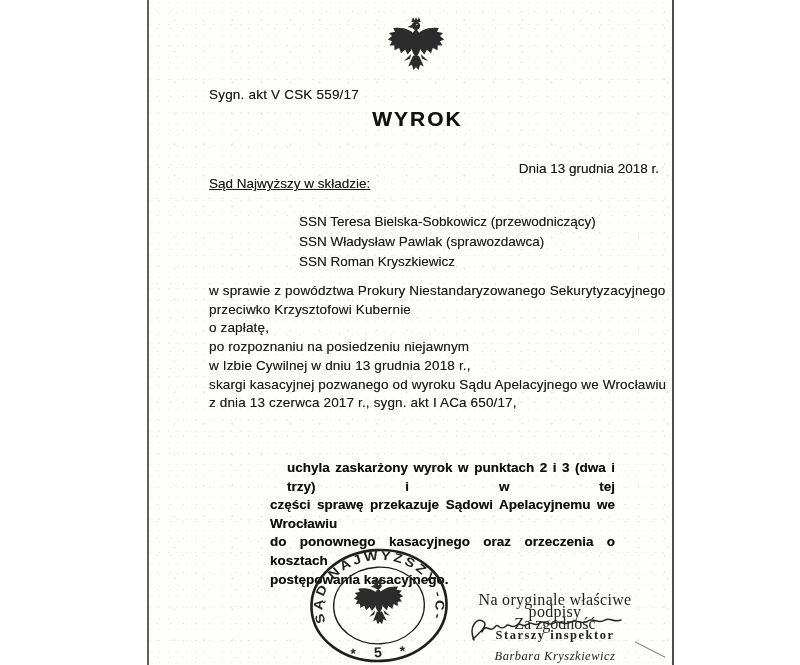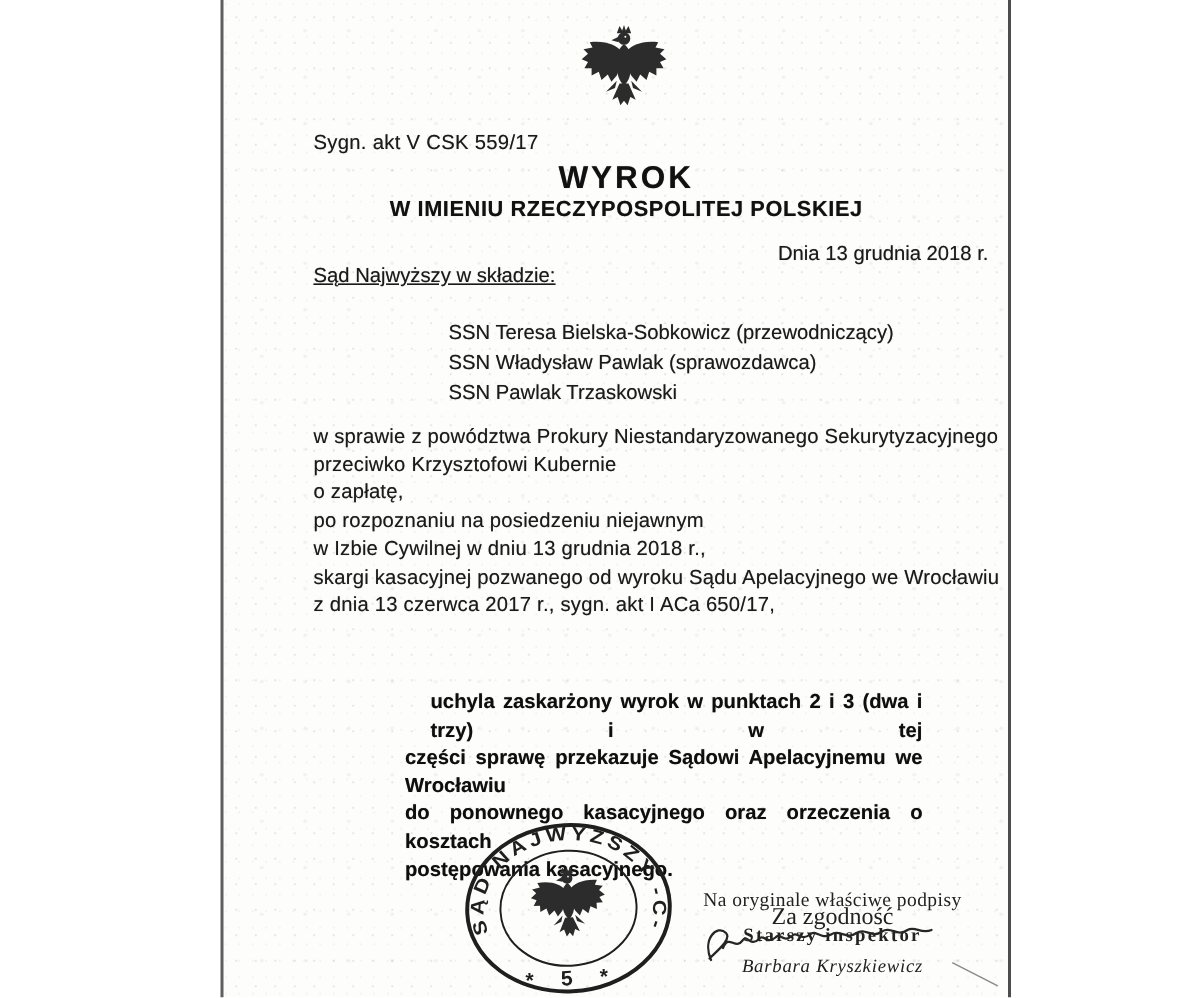--- a/index.html
+++ b/index.html
@@ -44,21 +44,21 @@
            line-height:18.6px; color:#0e0e0e; }
   .ruling .jline{ text-align:justify; text-align-last:justify; }
   .ruling .jline.first{ padding-left:17px; }
   .ruling .jline.last{ text-align:left; text-align-last:left; }
 
   .stamp-wrap{ position:absolute; left:158px; top:546px; width:144px; height:119px;
                transform:rotate(-3deg); }
 
   .certification{ position:absolute; left:313px; top:594px; width:186px;
                   text-align:center; font-family:"Liberation Serif",serif; color:#222; }
-  .cert-l1{ font-size:13px; line-height:12px; letter-spacing:.3px; }
+  .cert-l1{ font-size:16px; line-height:12px; letter-spacing:.3px; }
   .cert-l2{ font-size:16px; line-height:11px; }
   .cert-l3{ font-size:12.5px; line-height:13px; font-weight:bold; letter-spacing:1.5px; }
   .cert-name{ font-size:12.5px; margin-top:7px; font-style:italic; letter-spacing:.5px; }
   .sig-svg{ position:absolute; left:-2px; top:20px; width:190px; height:32px; }
 
   .corner-mark{ position:absolute; left:484px; top:649px; width:34px;
                 border-top:1.5px solid #8a8a8a; transform:rotate(27deg); }
 </style>
 </head>
 <body>
@@ -82,30 +82,29 @@
 
 <div class="scan-page">
 
   <svg class="emblem" viewBox="0 0 100 95">
     <use href="#eagle"></use>
   </svg>
 
   <div class="abs sygn txt">Sygn. akt V CSK 559/17</div>
 
   <div class="abs title txt">WYROK</div>
-  <div class="abs subtitle txt">W IMIENIU RZECZYPOSPOLITEJ POLSKIEJ</div>
 
   <div class="abs date-line txt">Dnia 13 grudnia 2018 r.</div>
 
   <div class="abs panel-label txt">Sąd Najwyższy w składzie:</div>
 
   <div class="abs judges">
     <div class="txt">SSN Teresa Bielska-Sobkowicz (przewodniczący)</div>
     <div class="txt">SSN Władysław Pawlak (sprawozdawca)</div>
-    <div class="txt">SSN Pawlak Trzaskowski</div>
+    <div class="txt">SSN Roman Kryszkiewicz</div>
   </div>
 
   <div class="abs case-body">
     <div class="txt">w sprawie z powództwa Prokury Niestandaryzowanego Sekurytyzacyjnego</div>
     <div class="txt">przeciwko Krzysztofowi Kubernie</div>
     <div class="txt">o zapłatę,</div>
     <div class="txt">po rozpoznaniu na posiedzeniu niejawnym</div>
     <div class="txt">w Izbie Cywilnej w dniu 13 grudnia 2018 r.,</div>
     <div class="txt">skargi kasacyjnej pozwanego od wyroku Sądu Apelacyjnego we Wrocławiu</div>
     <div class="txt">z dnia 13 czerwca 2017 r., sygn. akt I ACa 650/17,</div>

